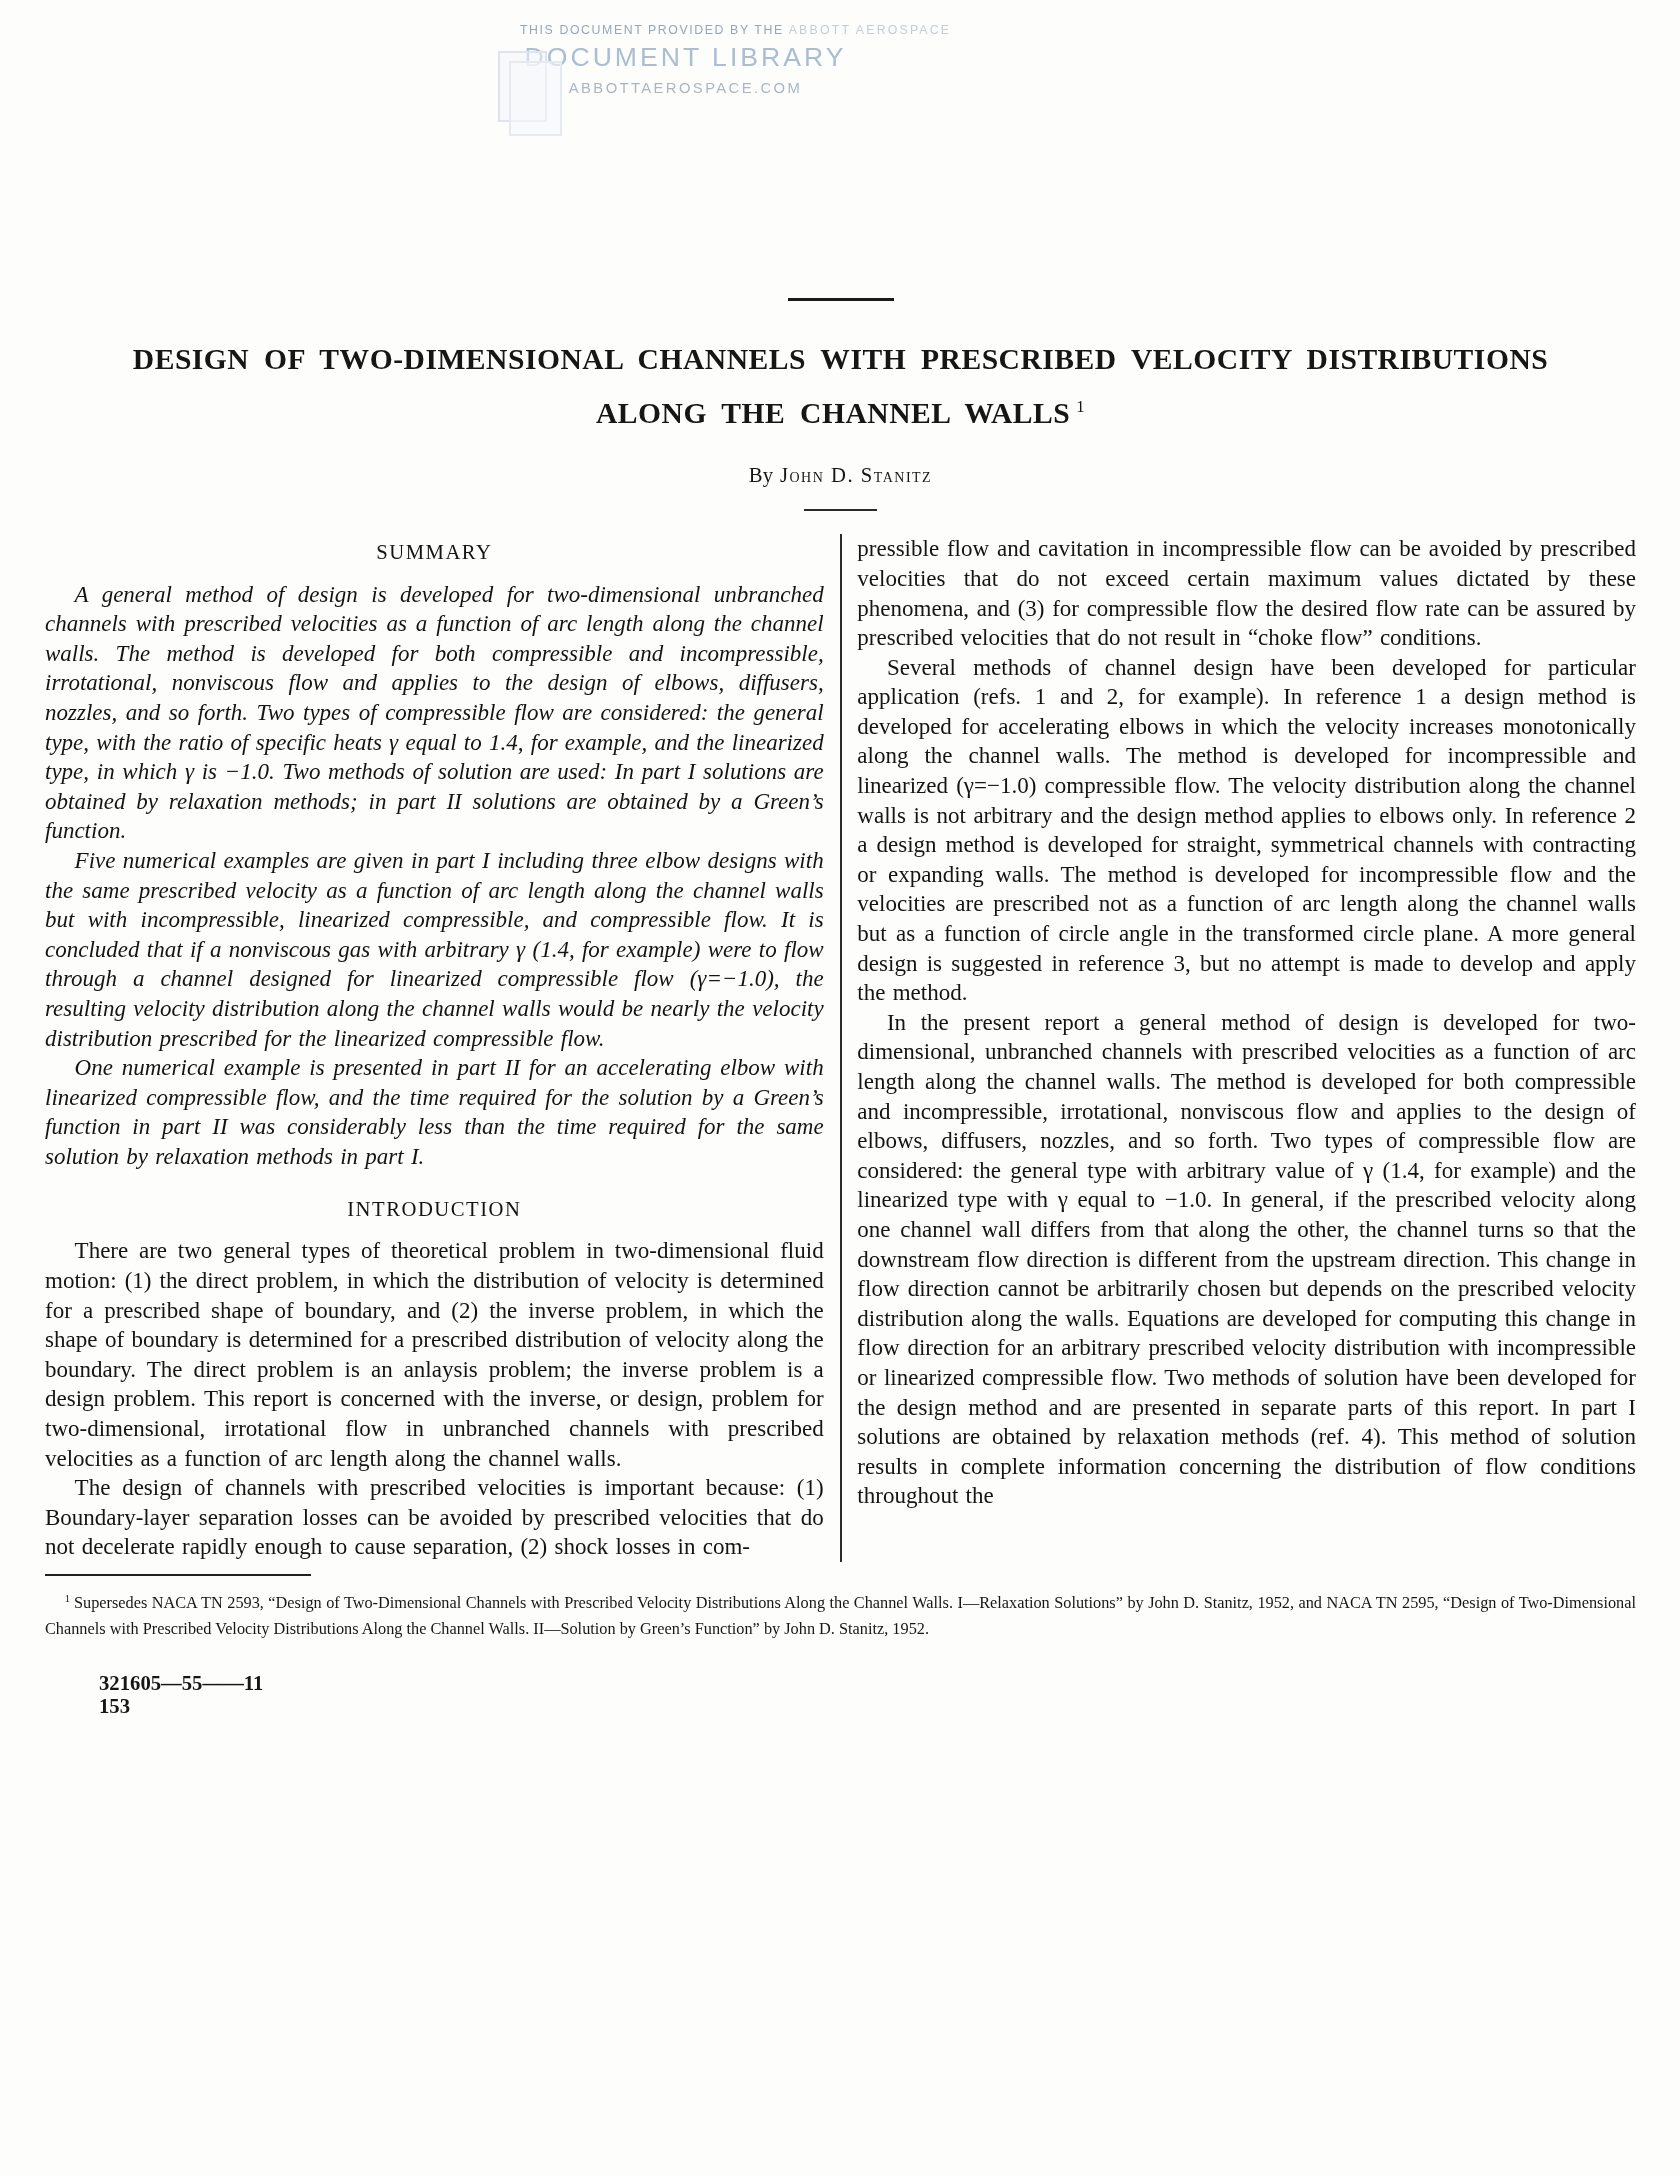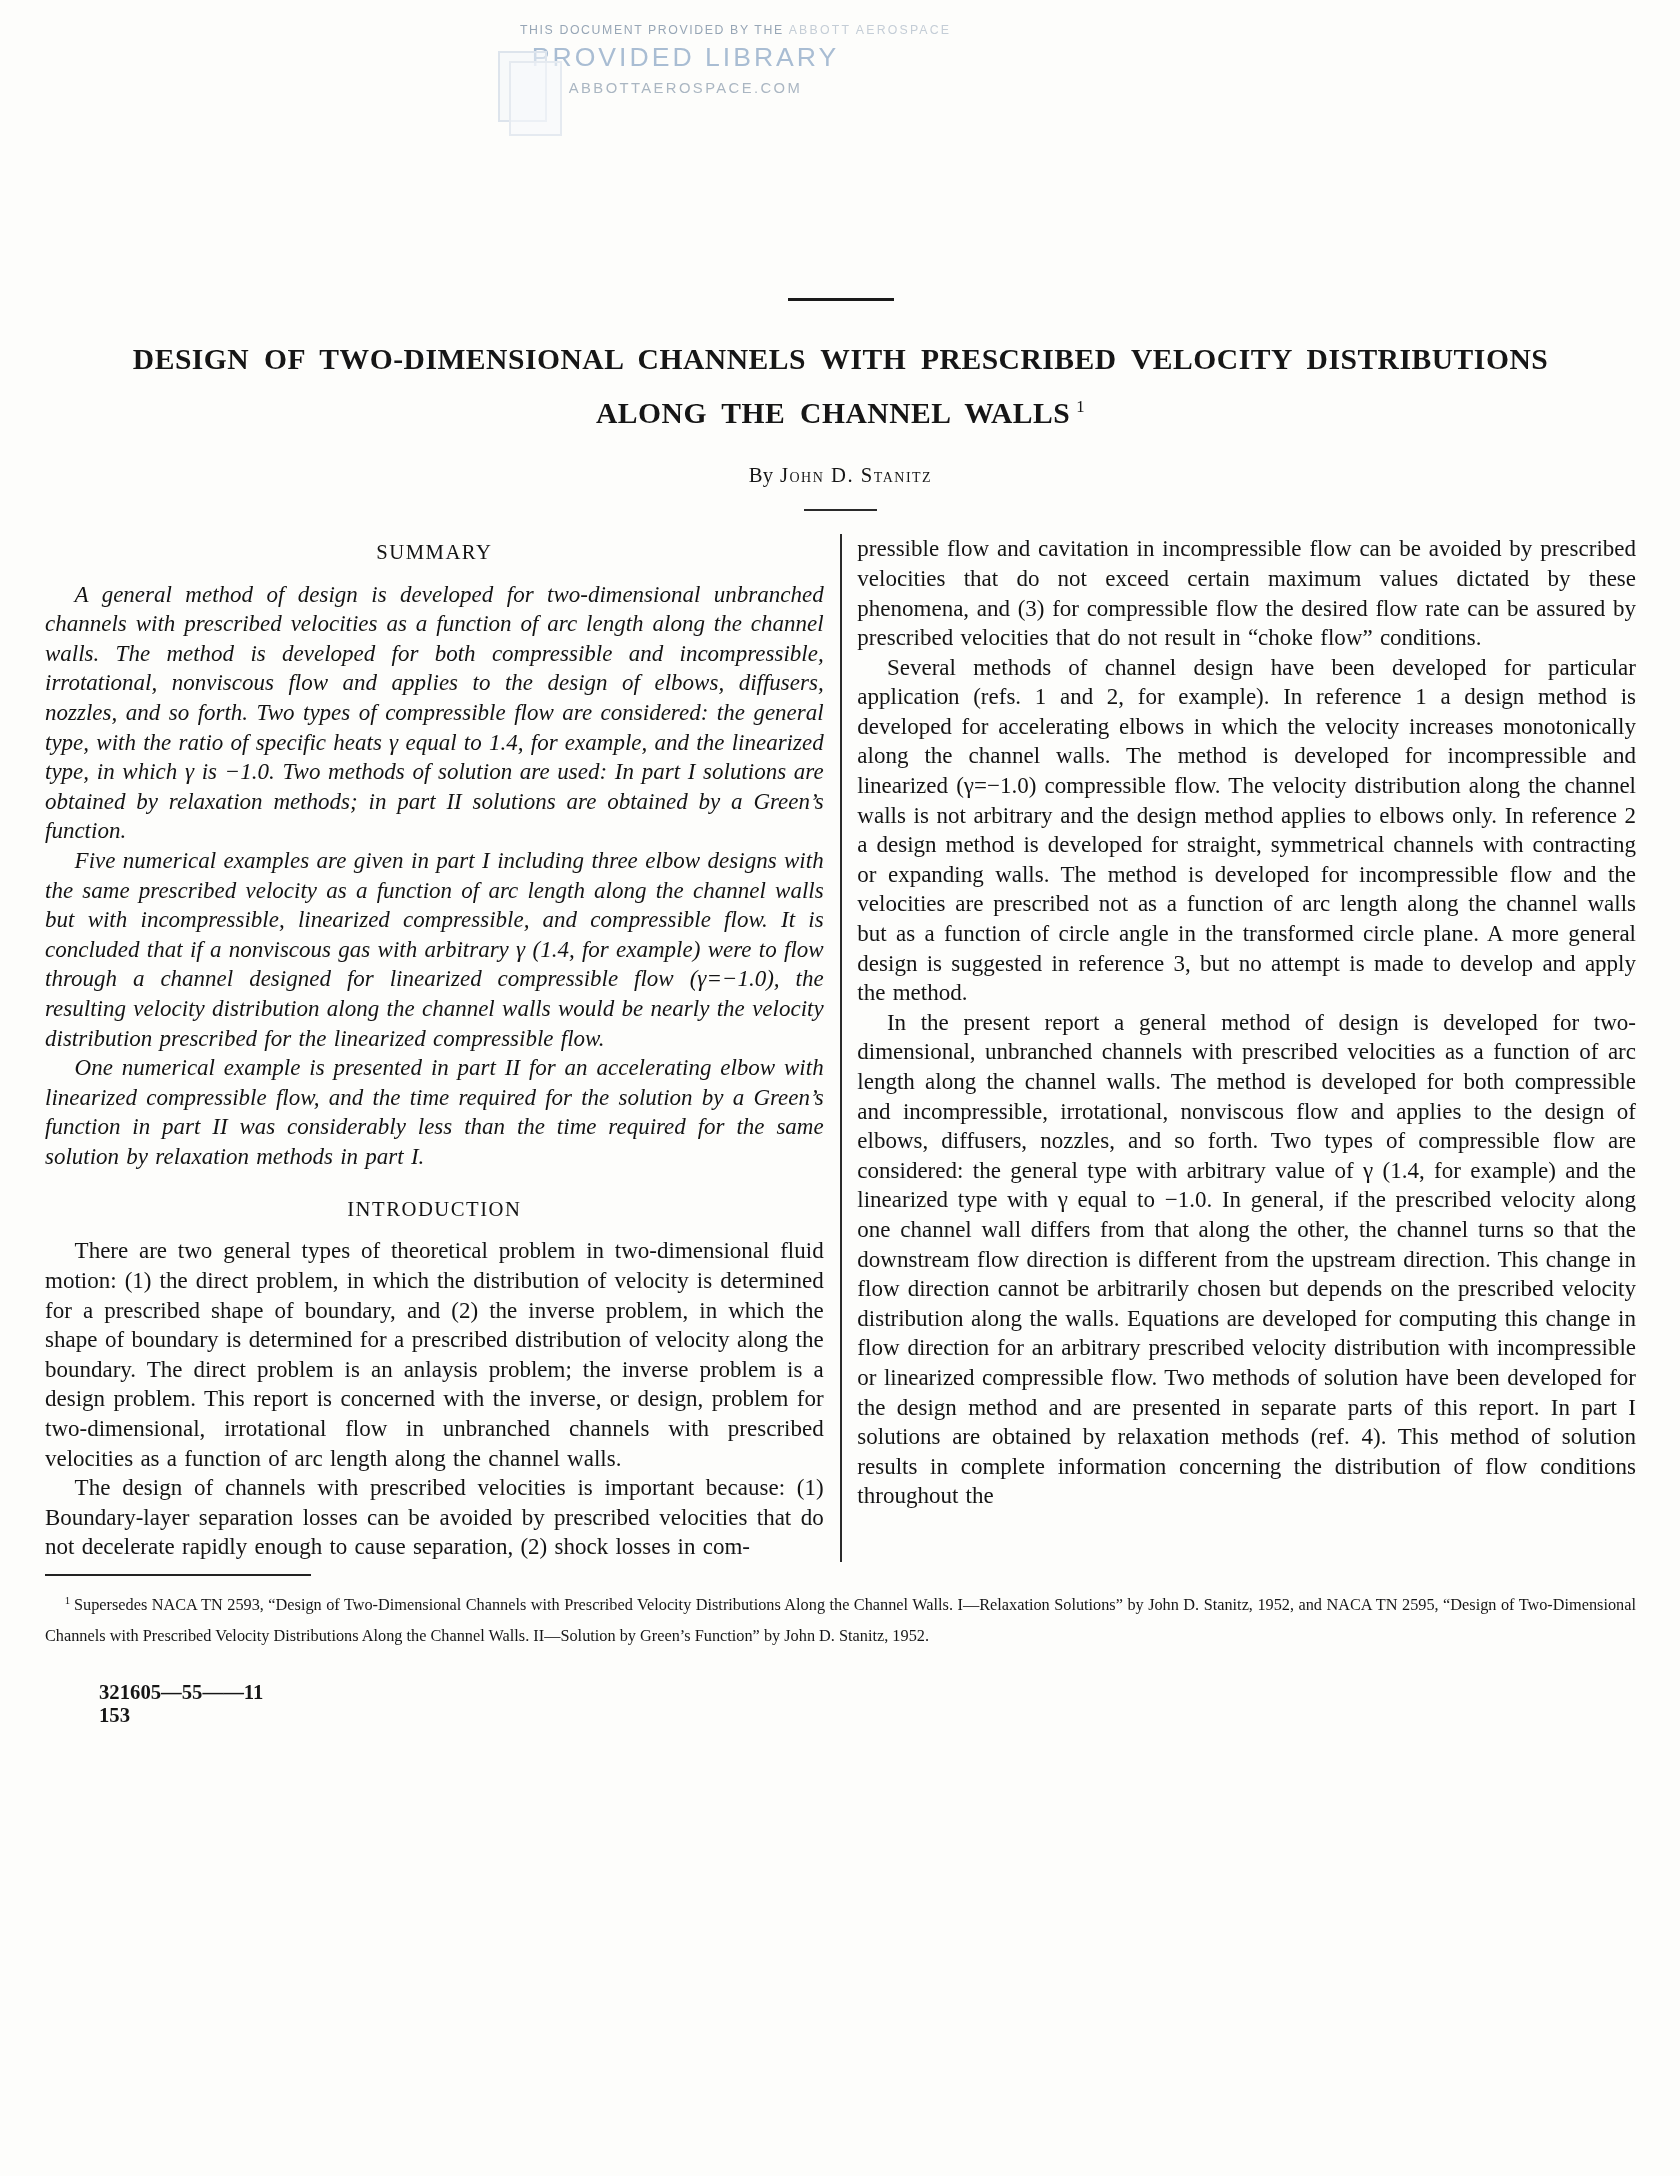--- a/index.html
+++ b/index.html
@@ -44,39 +44,39 @@
   .col p { text-indent:29.6px; }
   .col p.no-indent { text-indent:0; }
   .summary-block p { font-style:italic; }
   .section-heading { font-size:20.7px; font-weight:normal; letter-spacing:1.5px;
     text-align:center; margin:3.9px 0 11.8px; }
   .section-heading.intro { margin-top:23.6px; }
 
   
   .footnote { margin:11.8px 45px 0; }
   .footnote-rule { width:266px; height:2px; background:#222; margin-bottom:8.9px; }
-  .footnote-text { font-size:16.3px; line-height:31px; text-align:justify; text-indent:19.7px; }
+  .footnote-text { font-size:16.3px; line-height:26px; text-align:justify; text-indent:19.7px; }
   .footnote-text sup { font-size:10.8px; margin-right:3.9px; }
 
   
   .footer { display:flex; justify-content:space-between; align-items:baseline;
     margin:29.6px 61px 0 99px; font-size:20.7px; font-weight:bold;flex-direction:column; }
 </style>
 </head>
 <body>
 
 <div class="page">
 
   <div class="watermark">
     <div class="wm-icon"></div>
     <div class="wm-line1">
       <span>THIS DOCUMENT PROVIDED BY THE</span>
       <span class="wm-brand">ABBOTT AEROSPACE</span>
     </div>
-    <div class="wm-library">PROVIDED LIBRARY</div>
+    <div class="wm-library">DOCUMENT LIBRARY</div>
     <div class="wm-site">ABBOTTAEROSPACE.COM</div>
   </div>
 
   <div class="masthead">
     <div class="title-rule"></div>
     <h1 class="main-title">
       <span>DESIGN OF TWO-DIMENSIONAL CHANNELS WITH PRESCRIBED VELOCITY DISTRIBUTIONS</span><br>
       <span>ALONG THE CHANNEL WALLS</span><sup class="title-fn">1</sup>
     </h1>
     <div class="byline">

